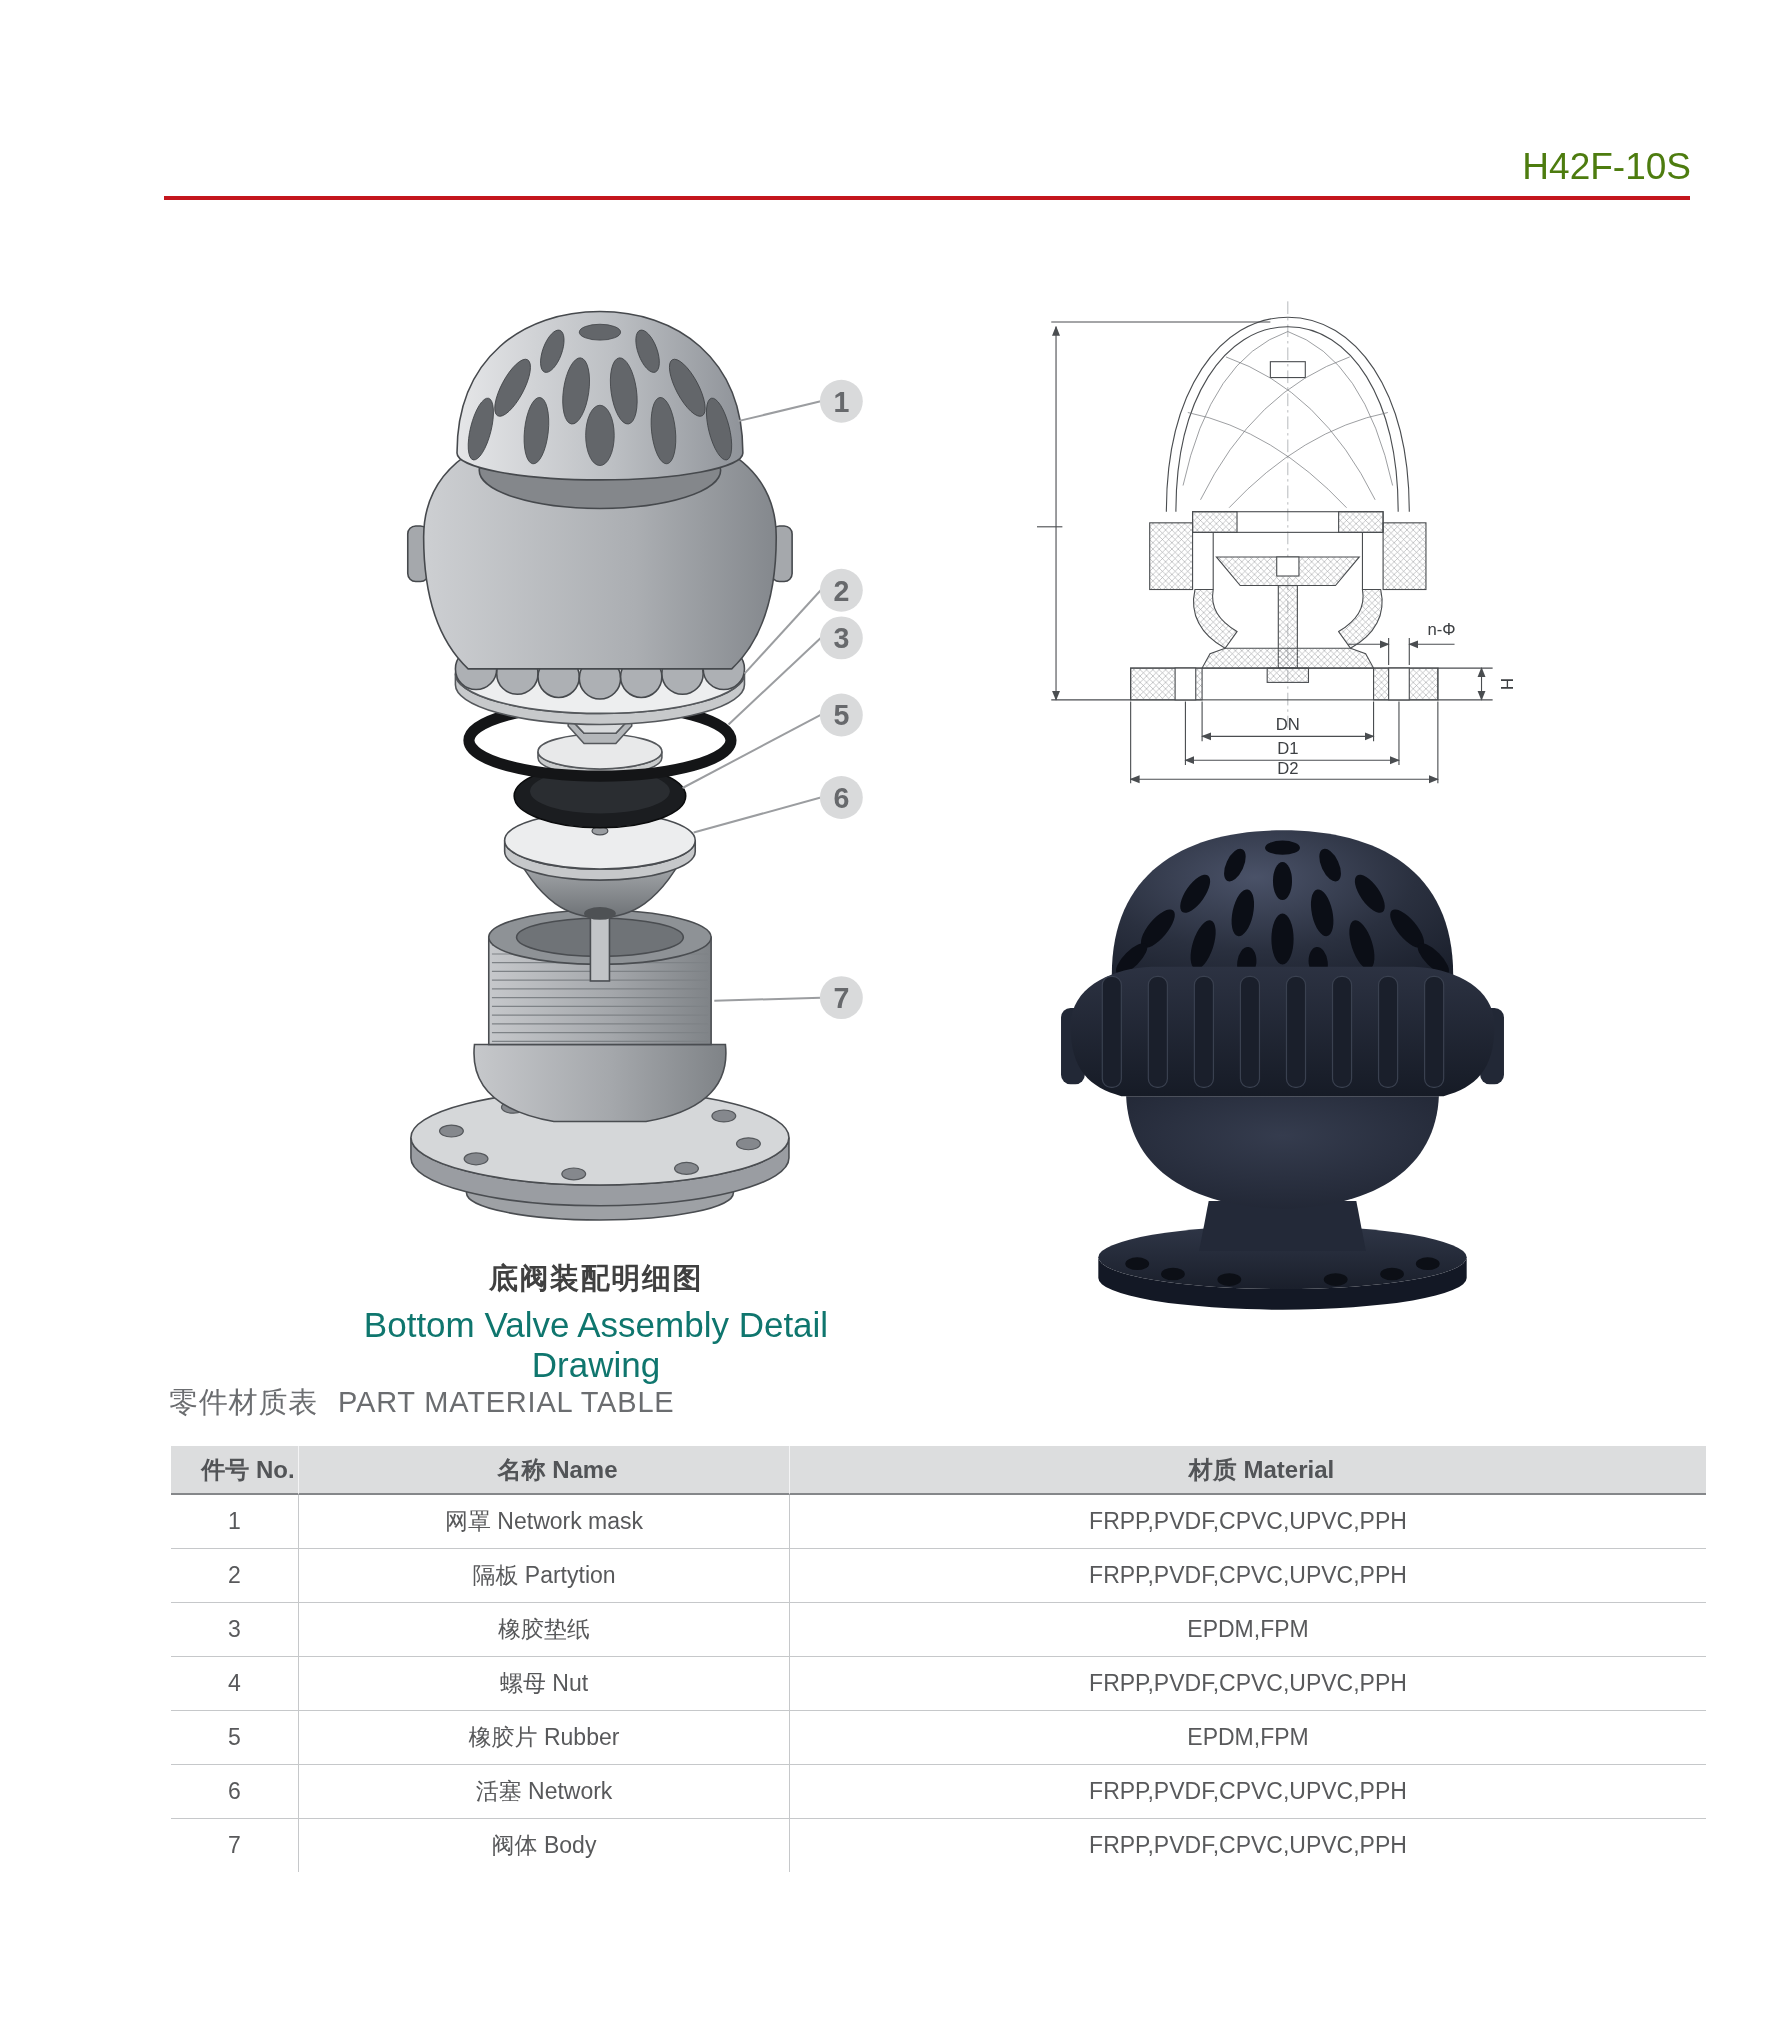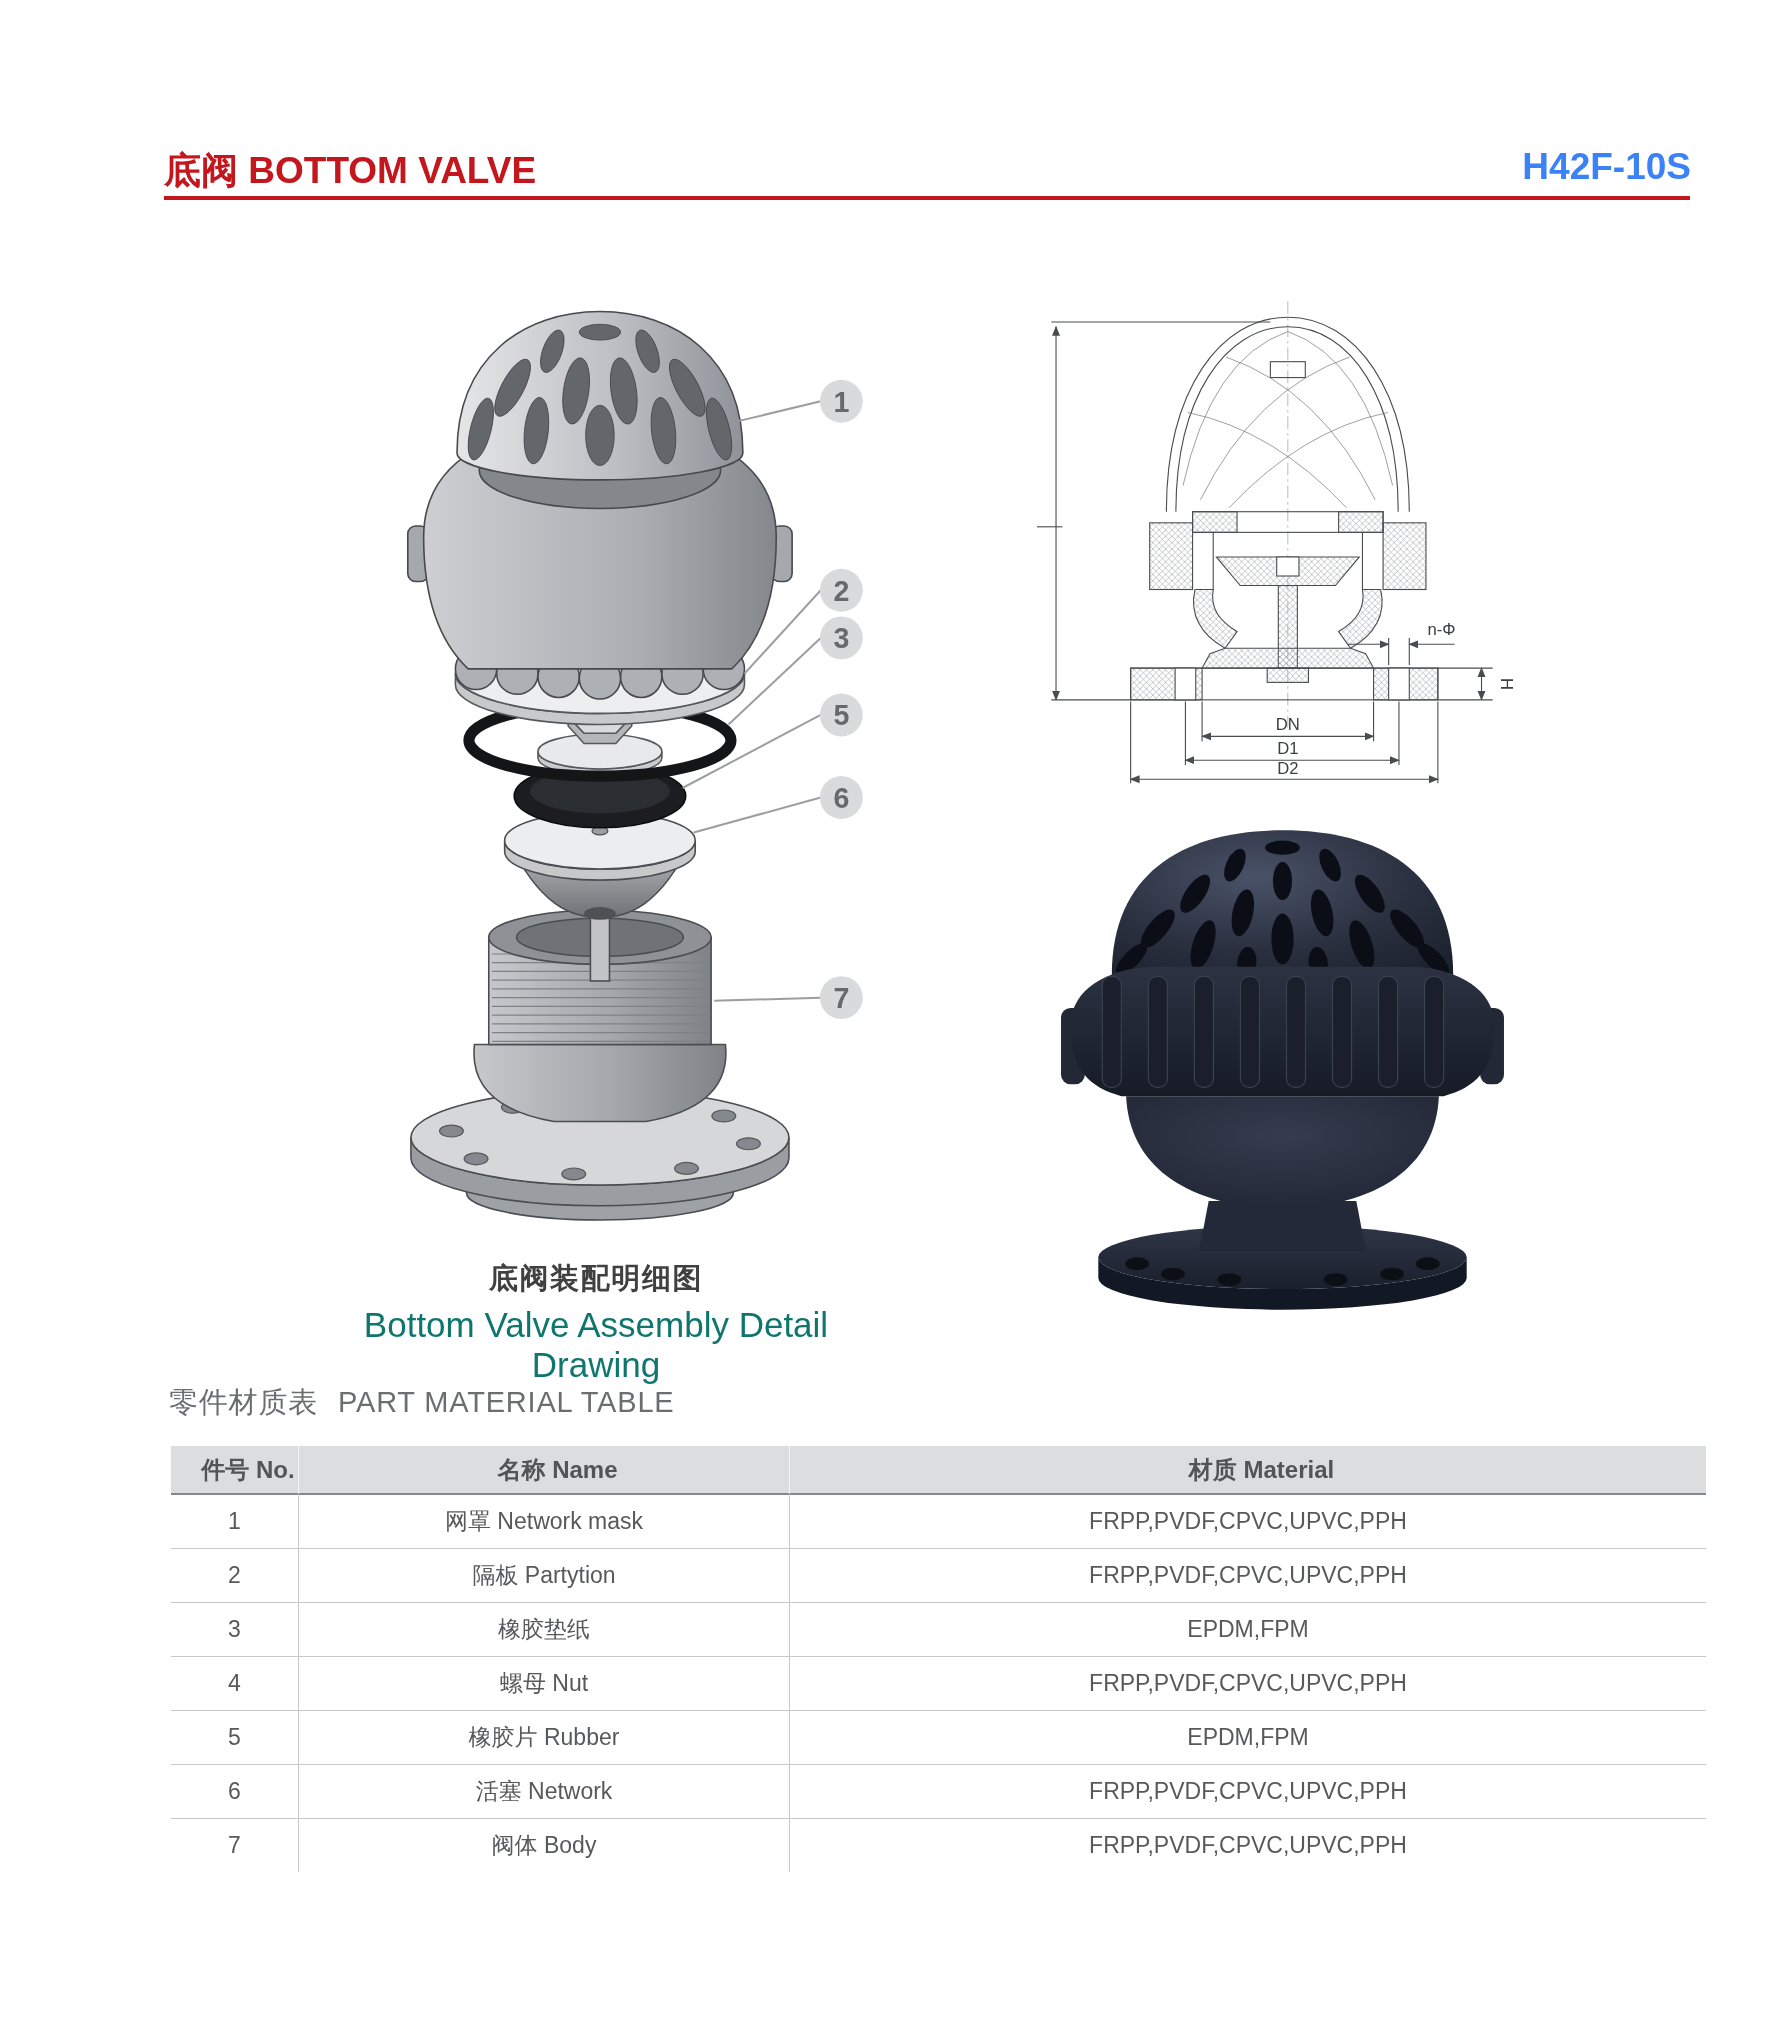--- a/index.html
+++ b/index.html
@@ -2,21 +2,21 @@
 <html style="font-size:12.7px"><head>
 <meta charset="utf-8">
 <style>
   html,body{margin:0;padding:0;background:#ffffff;}
   .page{position:relative;width:1791px;height:2042px;background:#ffffff;overflow:hidden;
         font-family:"Liberation Sans","DejaVu Sans",sans-serif;}
   .abs{position:absolute;}
 
   
   .title{left:164px;top:146px;font-size:37px;font-weight:bold;color:#C4161D;letter-spacing:0px;}
-  .model{right:100px;top:146px;font-size:37px;font-weight:bold;color:#3b82f6;}
+  .model{right:100px;top:146px;font-size:37px;font-weight:normal;color:#4d7c0f;}
   .rule{left:164px;top:196px;width:1526px;height:4px;background:#C4161D;}
 
   
   .caption{left:334px;top:1259px;width:524px;text-align:center;}
   .caption .zh{font-size:29px;font-weight:bold;color:#404040;letter-spacing:1.6px;}
   .caption .en{font-size:35px;color:#0f766e;margin-top:6.4px;letter-spacing:0px;}
 
   
   .section-title{left:169px;top:1383px;font-size:29px;color:#6B6D70;letter-spacing:0.8px;}
   .section-title .zh{margin-right:20px;}
@@ -31,21 +31,20 @@
   table.mat td + td{border-left:1.6px solid #C6C8CA;}
   table.mat tr:last-child td{border-bottom:none;}
 
   svg text{font-family:"Liberation Sans","DejaVu Sans",sans-serif;}
 </style>
 </head>
 <body>
 
 <div class="page">
 
-  <div class="abs title">底阀 BOTTOM VALVE</div>
   <div class="abs model">H42F-10S</div>
   <div class="abs rule"></div>
 
   <svg class="abs" style="left:341px;top:302px" width="556" height="945" viewBox="0 0 700 1190">
     <defs>
       <linearGradient id="gDomeE" x1="0" y1="0" x2="1" y2="0">
         <stop offset="0" stop-color="#E5E6E8"></stop>
           <stop offset="0.55" stop-color="#BCBFC3"></stop>
           <stop offset="1" stop-color="#8F9399"></stop>
       </linearGradient>

